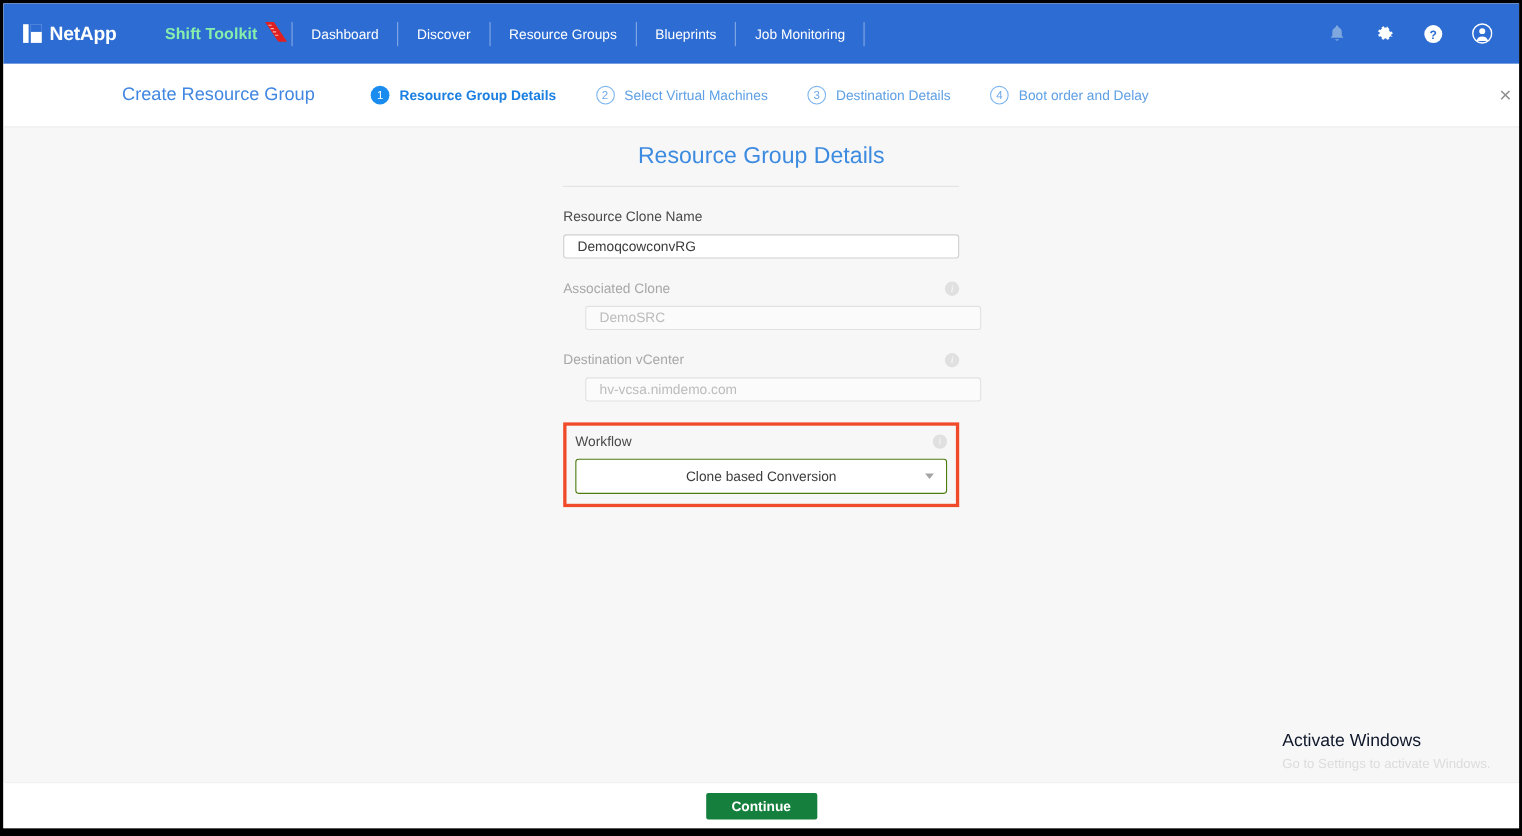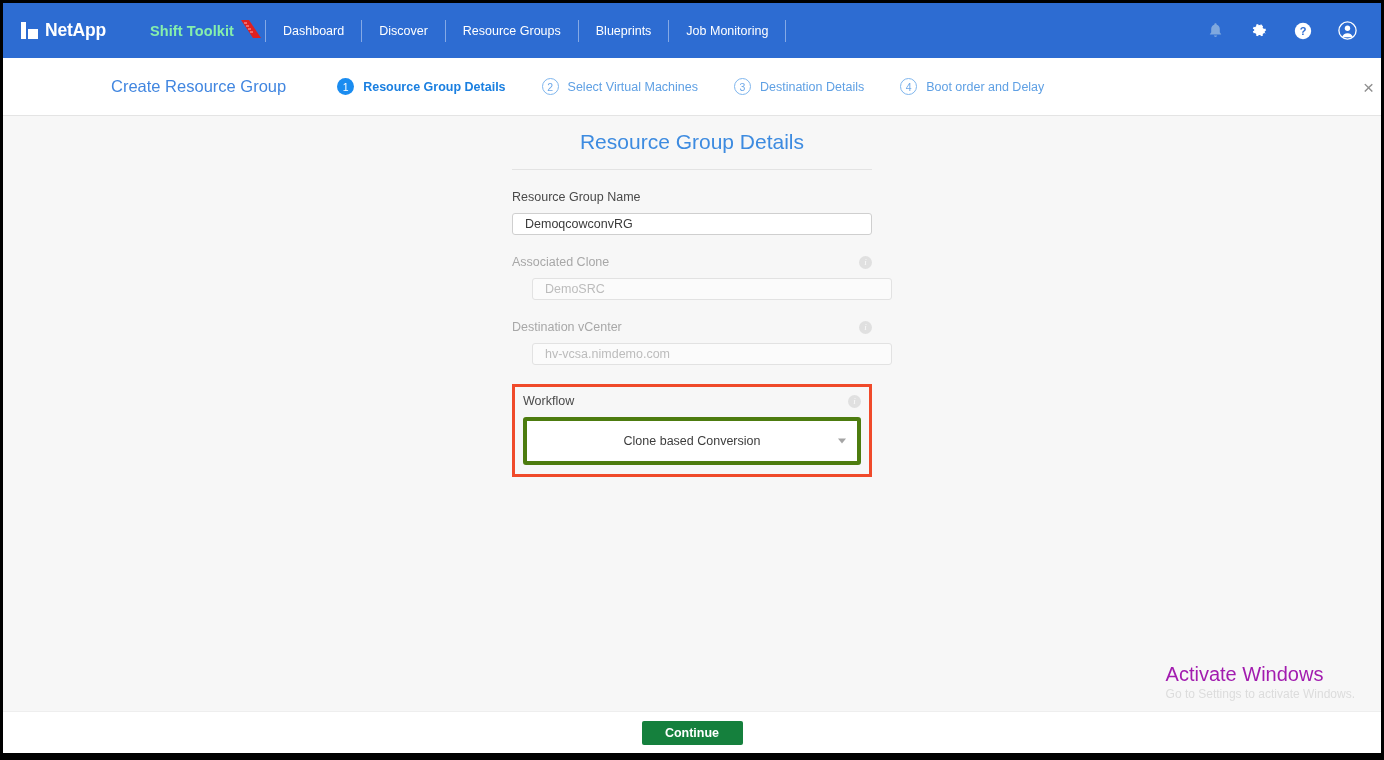--- a/index.html
+++ b/index.html
@@ -214,22 +214,22 @@
   }
   .input.disabled {
     background: #fbfbfb;
     border-color: #e2e2e2;
     color: #bcbcbc;
     margin-left: 20px;
   }
 
   .select-box {
     width: 100%;
-    height: 48px;
-    border: 4px solid #4d7c0f;
+    height: 32px;
+    border: 1px solid #4d7c0f;
     border-radius: 3px;
     background: #fff;
     display: flex;
     align-items: center;
     justify-content: center;
     position: relative;
     cursor: pointer;
   }
   .select-value { font-size: 12.5px; color: #3d3d3d; }
   .select-caret {
@@ -253,22 +253,22 @@
   
   .watermark {
     position: absolute;
     right: 26px;
     bottom: 8px;
     text-align: left;
     user-select: none;
     pointer-events: none;
   }
   .watermark .wm-title {
-    font-size: 20px;
-    color: #a21caf;
+    font-size: 16px;
+    color: #0f172a;
     line-height: 24px;
     white-space: nowrap;
   }
   .watermark .wm-sub {
     font-size: 12px;
     color: #dcdcdc;
     line-height: 17px;
     white-space: nowrap;
   }
 
@@ -396,21 +396,21 @@
   </div>
 
   <div class="content">
 
     <div class="form-wrap">
 
       <div class="form-title">Resource Group Details</div>
 
       <div class="field">
         <div class="field-label-row">
-          <span class="field-label">Resource Group Name</span>
+          <span class="field-label">Resource Clone Name</span>
         </div>
         <input class="input" type="text" value="DemoqcowconvRG" style="">
       </div>
 
       <div class="field disabled">
         <div class="field-label-row">
           <span class="field-label">Associated Clone</span>
           <span class="info-icon">i</span>
         </div>
         <input class="input disabled" type="text" disabled="" value="DemoSRC" style="">

